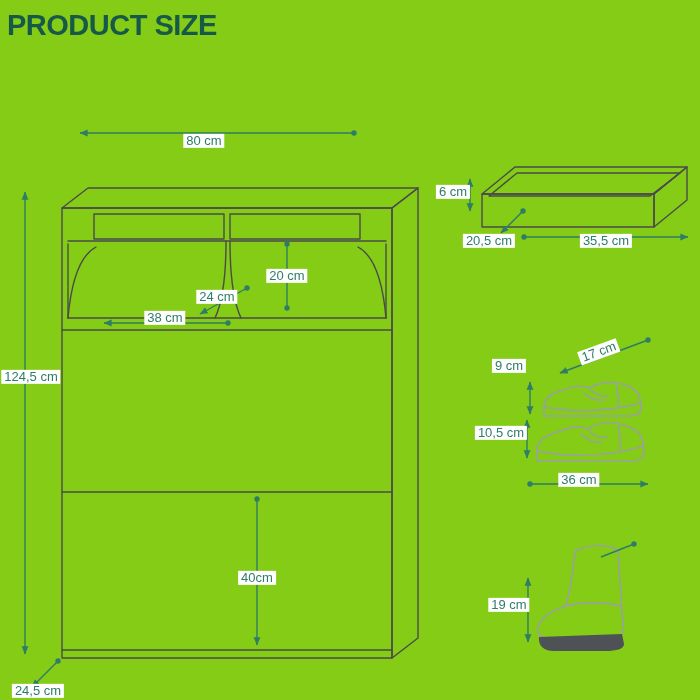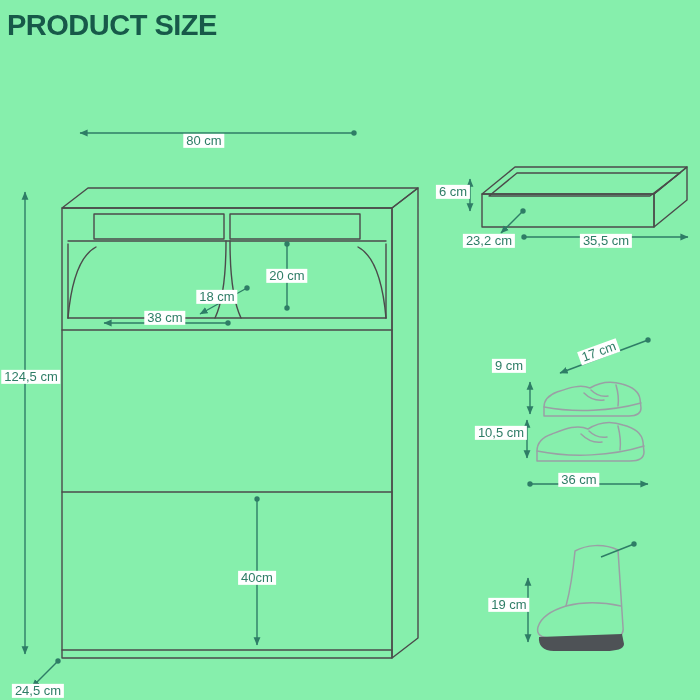--- a/index.html
+++ b/index.html
@@ -4,21 +4,21 @@
 <style>
   :root{
     --title:#175949;
     --accent:#2e7d66;
     --line:#4b4b4b;
     --sketch:#9aa0a5;
     --sole:#4e5256;
   }
   html,body{margin:0;padding:0;background:#fff;}
   body{width:700px;height:700px;font-family:"Liberation Sans",sans-serif;position:relative;overflow:hidden;}
-  .canvas{position:relative;width:700px;height:700px;background:#86efac;}
+  .canvas{position:relative;width:700px;height:700px;background:#84cc16;}
   .title{
     position:absolute;left:7px;top:9px;margin:0;
     font-size:29px;font-weight:800;letter-spacing:-0.5px;color:var(--title);
   }
   svg.linework{position:absolute;left:0;top:0;width:700px;height:700px;}
   .cab{stroke:var(--line);stroke-width:1.4;fill:none;stroke-linejoin:round;stroke-linecap:round;}
   .shoe{stroke:var(--sketch);stroke-width:1.5;fill:none;stroke-linejoin:round;stroke-linecap:round;}
   .dims line, .dims path.dline{stroke:var(--accent);stroke-width:1.4;fill:none;}
   .dot{fill:var(--accent);stroke:none;}
   .arrowhead{fill:var(--accent);}
@@ -133,27 +133,27 @@
       <line x1="528" y1="578" x2="528" y2="642" marker-start="url(#arr)" marker-end="url(#arr)"></line>
 
       <line x1="601" y1="557" x2="634" y2="544"></line>
       <circle class="dot" cx="634" cy="544" r="2.7"></circle>
     </g>
   </svg>
 
   <span class="dim" style="left:204px;top:141px">80 cm</span>
   <span class="dim" style="left:31px;top:377px">124,5 cm</span>
   <span class="dim" style="left:287px;top:276px">20 cm</span>
-  <span class="dim" style="left:217px;top:297px">18 cm</span>
+  <span class="dim" style="left:217px;top:297px">24 cm</span>
   <span class="dim" style="left:165px;top:318px">38 cm</span>
   <span class="dim" style="left:257px;top:578px">40cm</span>
   <span class="dim" style="left:38px;top:691px">24,5 cm</span>
 
   <span class="dim" style="left:453px;top:192px">6 cm</span>
-  <span class="dim" style="left:489px;top:241px">23,2 cm</span>
+  <span class="dim" style="left:489px;top:241px">20,5 cm</span>
   <span class="dim" style="left:606px;top:241px">35,5 cm</span>
 
   <span class="dim rot" style="left:599px;top:352px">17 cm</span>
   <span class="dim" style="left:509px;top:366px">9 cm</span>
   <span class="dim" style="left:501px;top:433px">10,5 cm</span>
   <span class="dim" style="left:579px;top:480px">36 cm</span>
 
   <span class="dim" style="left:509px;top:605px">19 cm</span>
 
 </div>

